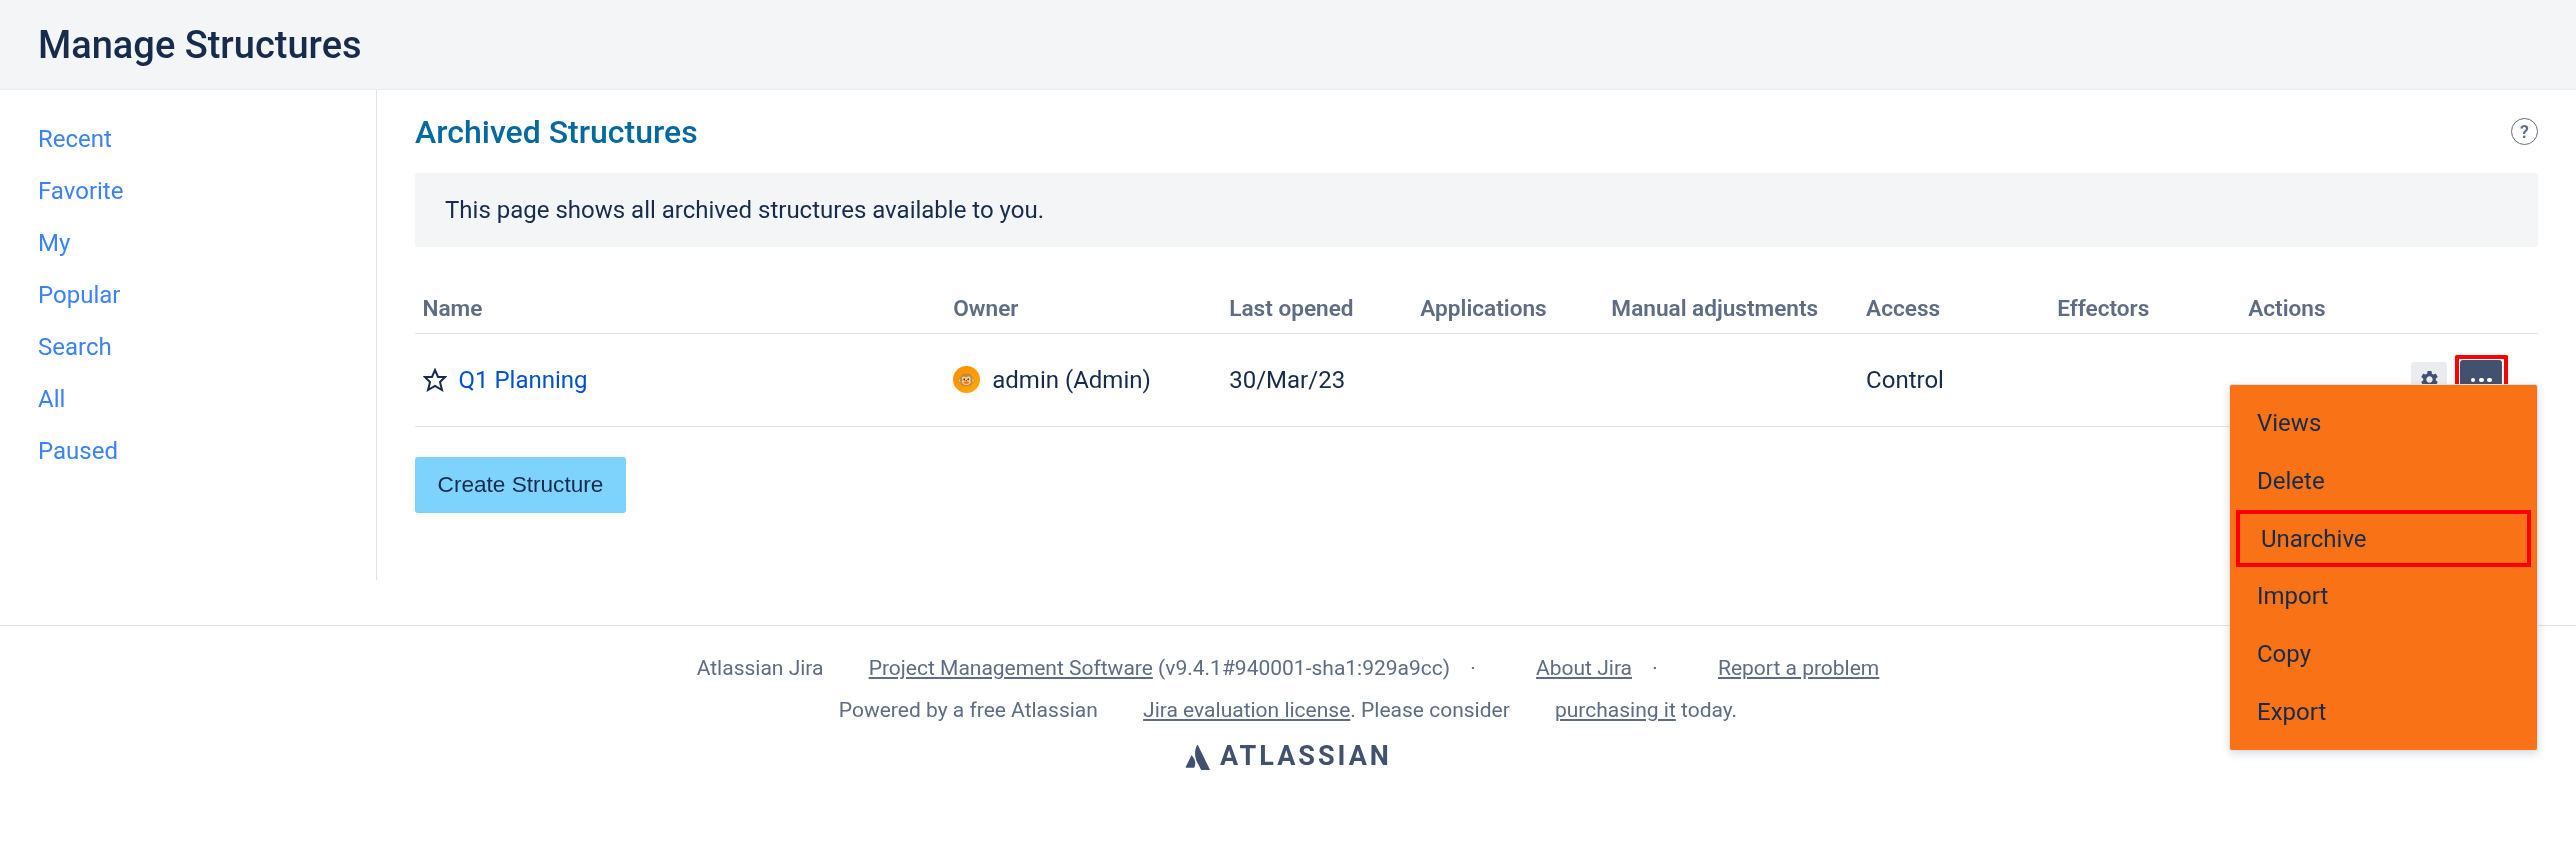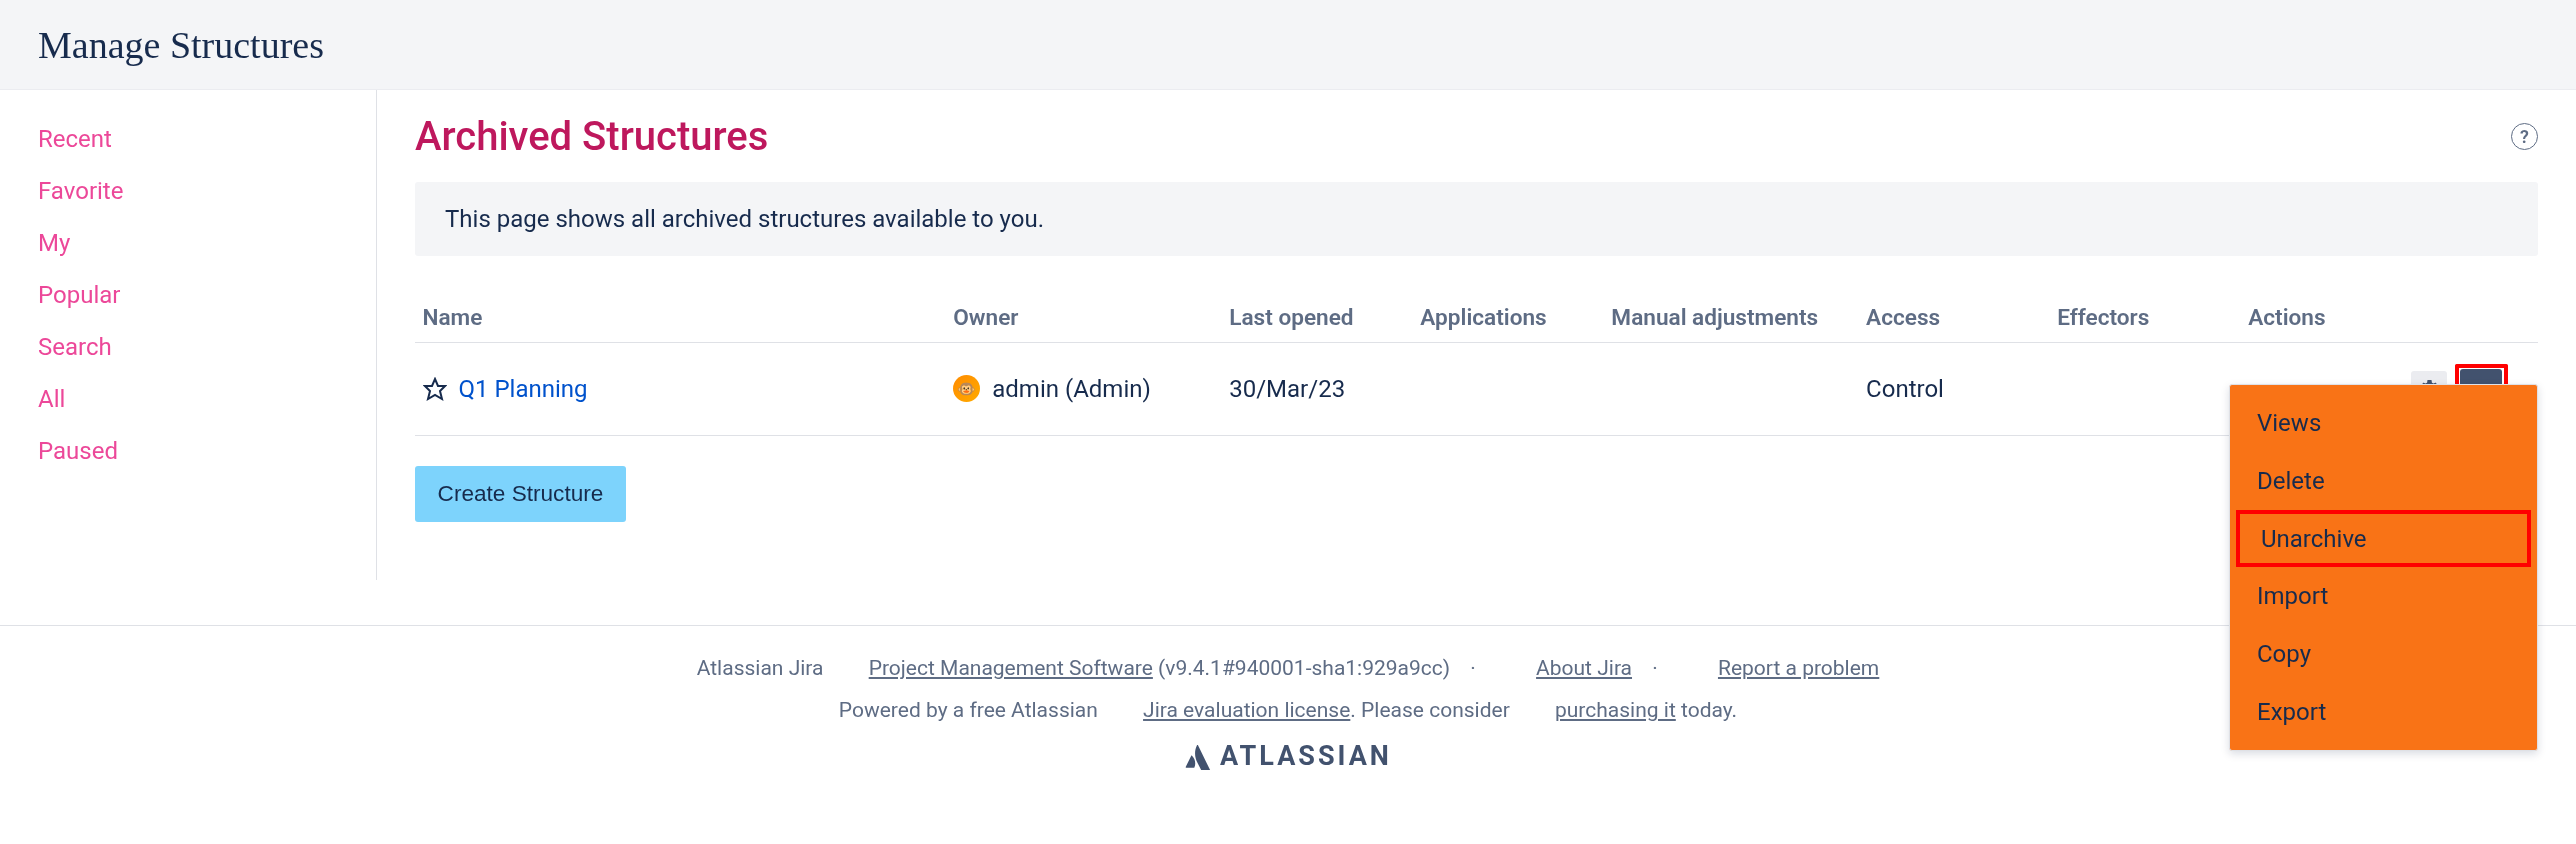--- a/index.html
+++ b/index.html
@@ -9,60 +9,59 @@
     }
     body {
       font-family: -apple-system, BlinkMacSystemFont, "Segoe UI", Roboto, Helvetica, Arial, sans-serif;
       color: #172b4d;
       background: #fff;
     }
     .top-header {
       background: #f4f5f7;
       padding: 22.6px 0 22.6px 38px;
       border-bottom: 0.8px solid #ebecf0;
-      font-family: Liberation Serif, serif;
     }
     .top-header h1 {
       font-size: 38px;
       font-weight: 500;
       color: #172b4d;
     }
     .main-wrapper {
       display: flex;
     }
     .sidebar {
       width: 377px;
       border-right: 0.8px solid #dfe1e6;
       padding: 22.6px 0 0 38px;
       min-height: 490px;
     }
     .sidebar-item {
       font-size: 24px;
-      color: #ec4899;
+      color: #3b82f6;
       padding: 12px 0;
       cursor: pointer;
     }
     .sidebar-item.active {
       font-weight: 700;
     }
     .content {
       flex: 1;
       padding: 22.6px 38px 0 38px;
       position: relative;
     }
     .content-header {
       display: flex;
       align-items: center;
       justify-content: space-between;
       margin-bottom: 22.6px;
     }
     .content-header h2 {
-      font-size: 40px;
+      font-size: 32px;
       font-weight: 500;
-      color: #be185d;
+      color: #0369a1;
     }
     .help-icon {
       width: 27px;
       height: 27px;
       border: 1.9px solid #5e6c84;
       border-radius: 50%;
       display: flex;
       align-items: center;
       justify-content: center;
       font-size: 18px;

